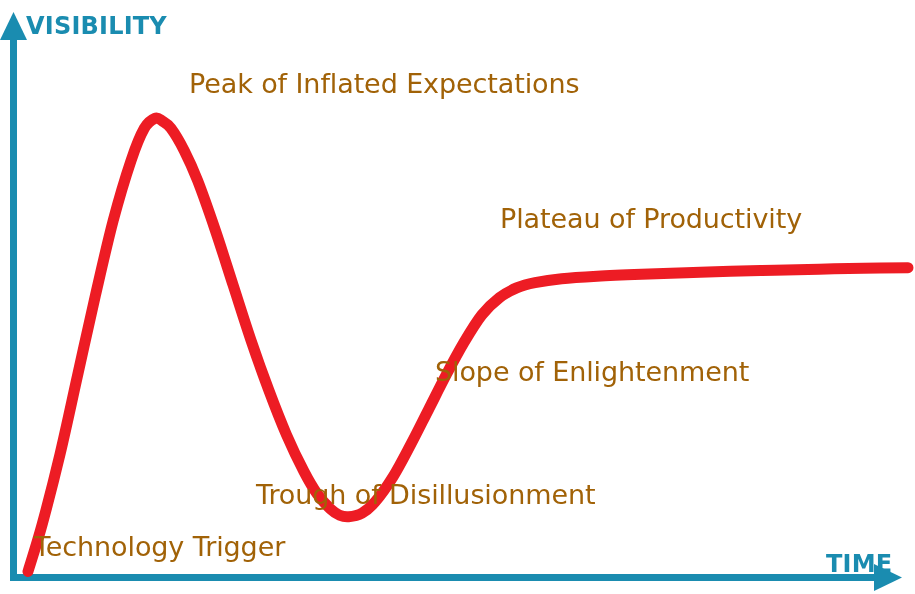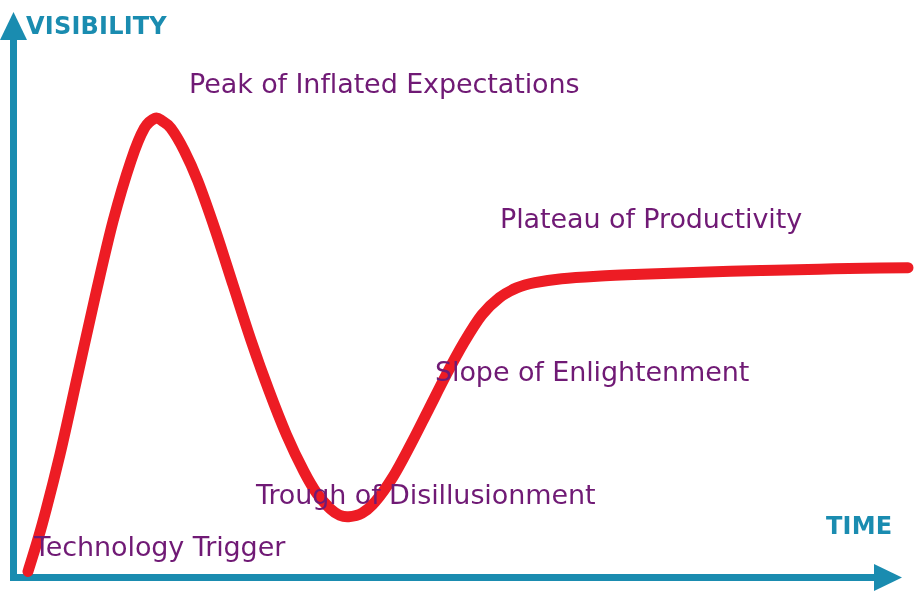--- a/index.html
+++ b/index.html
@@ -18,21 +18,21 @@
   }
   #chart-svg {
     position: absolute;
     left: 0;
     top: 0;
     width: 915px;
     height: 594px;
   }
   .phase-label {
     position: absolute;
-    color: #701a75;
+    color: #a16207;
     font-family: "DejaVu Sans", "Liberation Sans", sans-serif;
     font-size: 27px;
     font-weight: 400;
     line-height: 1;
     white-space: nowrap;
     letter-spacing: -0.1px;
   }
   .axis-label {
     position: absolute;
     color: #1a8cb0;
@@ -44,21 +44,21 @@
     letter-spacing: 0.2px;
     margin-top: 13px;
   }
   
   #label-peak        { left: 189px; top: 70px;  }
   #label-plateau     { left: 500px; top: 205px; }
   #label-slope       { left: 435px; top: 358px; }
   #label-trough      { left: 256px; top: 481px; }
   #label-trigger     { left: 34px;  top: 533px; }
   #label-visibility  { left: 26px;  top: 1px;   }
-  #label-time        { left: 826px; top: 501px; }
+  #label-time        { left: 826px; top: 539px; }
 </style>
 </head>
 <body>
 
 <div id="stage">
 
   <svg id="chart-svg" viewBox="0 0 915 594" preserveAspectRatio="none">
 
     <line x1="13.5" y1="30" x2="13.5" y2="578" stroke="#1a8cb0" stroke-width="7"></line>
 

